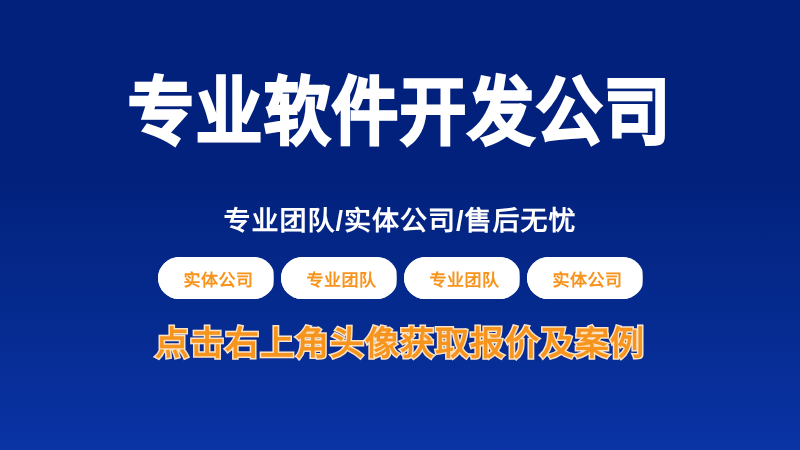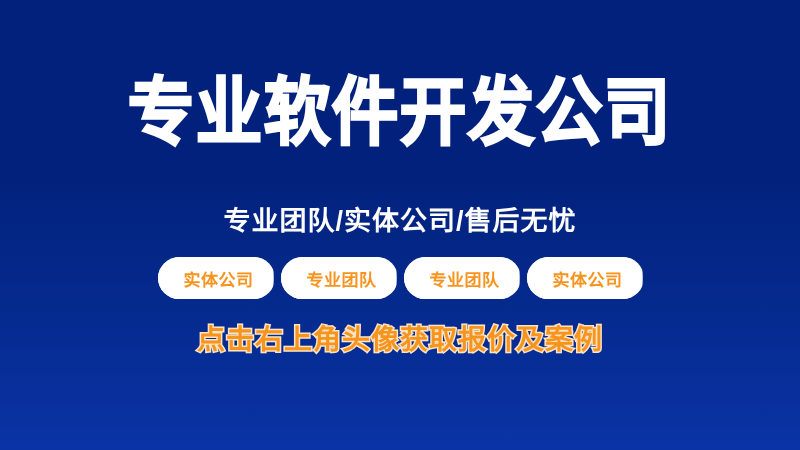--- a/index.html
+++ b/index.html
@@ -137,21 +137,21 @@
     position: absolute;
     top: 326px;
     left: 0;
     right: 0;
     text-align: center;
     line-height: 1;
   }
 
   .cta {
     display: inline-block;
-    font-size: 28px;
+    font-size: 34px;
     font-weight: 900;
     color: #f7941e;
     letter-spacing: 1px;
     white-space: nowrap;
     -webkit-text-stroke: 3px #fbe3c4;
     paint-order: stroke fill;
   }
 </style>
 </head>
 <body>

